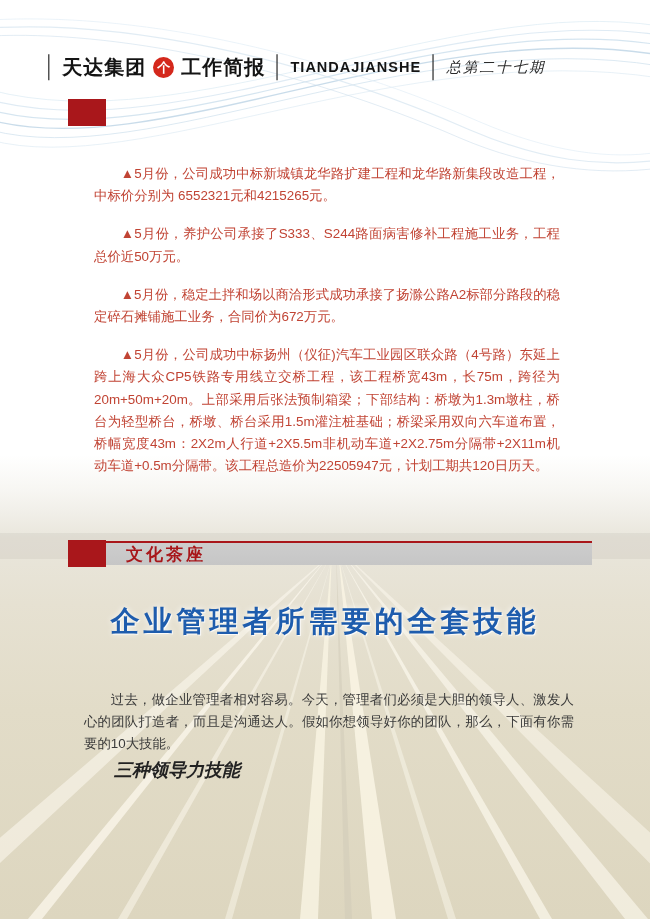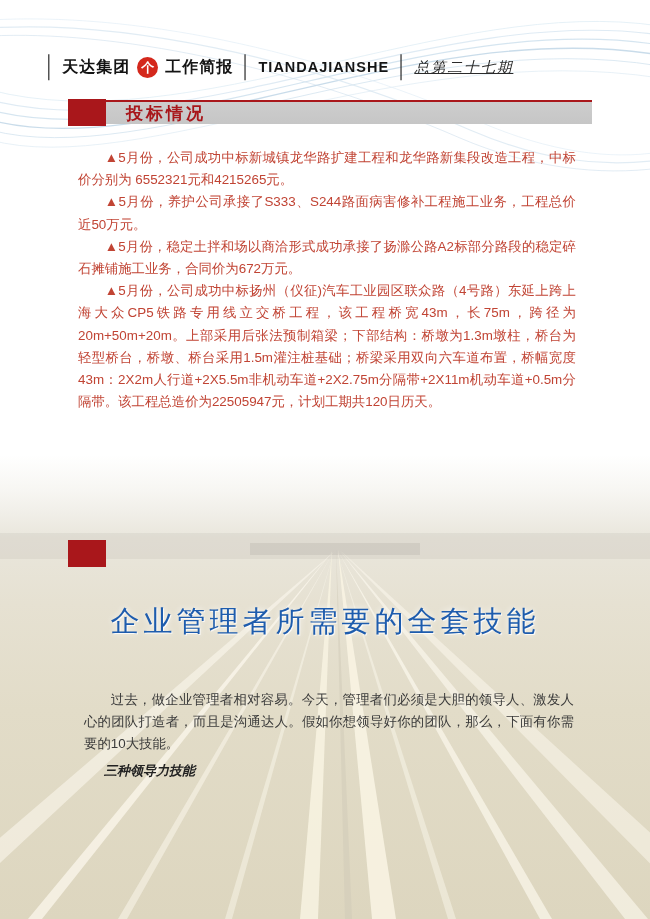--- a/index.html
+++ b/index.html
@@ -24,23 +24,23 @@
       #ddd6bf 100%);
   }
   .photo svg{position:absolute;top:0;left:0;}
   
   .header{
     position:absolute;top:54px;left:44px;height:26px;
     display:flex;align-items:center;gap:7px;
     color:#1c1c1c;white-space:nowrap;
   }
   .hdr-sep{font-weight:700;color:#333;font-size:18px;line-height:20px;transform:scaleY(1.2);}
-  .hdr-cn{font-weight:700;font-size:16px;letter-spacing:1px;color:#141414;}
+  .hdr-cn{font-weight:700;font-size:20px;letter-spacing:1px;color:#141414;}
   .hdr-en{font-weight:700;font-size:14.5px;letter-spacing:1px;color:#141414;}
-  .hdr-issue{font-family:"DejaVu Serif","Liberation Serif",serif;font-style:italic;font-size:14.5px;letter-spacing:2px;color:#2a2a2a;text-decoration:underline;}
+  .hdr-issue{font-family:"DejaVu Serif","Liberation Serif",serif;font-style:italic;font-size:14.5px;letter-spacing:2px;color:#2a2a2a;}
   .logo{
     width:21px;height:21px;border-radius:50%;
     background:#d4281c;color:#fff;
     display:flex;align-items:center;justify-content:center;
     font-size:13px;font-weight:700;line-height:1;
   }
   
   .banner{position:absolute;left:68px;width:524px;height:27px;display:flex;}
   .banner .block{width:38px;height:27px;background:#a9171b;flex:none;}
   .banner .bar{
@@ -54,36 +54,36 @@
     color:#a8161a;font-family:"DejaVu Serif","Liberation Serif",serif;
   }
   .banner1{top:99px;}
   .banner2{top:540px;}
   
   .bidding{
     position:absolute;top:147px;left:78px;width:498px;
     color:#c14434;font-size:13.4px;line-height:22.2px;
     text-align:justify;
   }
-  .bidding p{margin:0;text-indent:2em;}
+  .bidding p{margin:16px;text-indent:2em;}
   
   .article-title{
     position:absolute;top:602px;left:0;width:650px;
     text-align:center;
-    color:#1e5cad;font-weight:400;font-size:29px;letter-spacing:4px;
+    color:#1e5cad;font-weight:700;font-size:29px;letter-spacing:4px;
     text-shadow:0 0 6px rgba(255,255,255,.95), 1px 1px 0 rgba(255,255,255,.8);
     white-space:nowrap;
   }
   .culture{
     position:absolute;top:683px;left:78px;width:502px;
     color:#3a3a3a;font-size:13.4px;line-height:21.8px;text-align:justify;
   }
   .culture p{margin:6px;text-indent:2em;}
   .culture .subhead{
-    font-weight:700;font-style:italic;font-size:13px;color:#222;
+    font-weight:700;font-style:italic;font-size:18px;color:#222;
     text-indent:2em;margin:1px 0 1px 0;
   }
 </style>
 </head>
 <body>
 
 <div class="page">
 
   <div class="photo">
     <svg width="650" height="464" viewBox="0 0 650 464">
@@ -125,34 +125,34 @@
     <span class="logo">个</span>
     <span class="hdr-cn">工作简报</span>
     <span class="hdr-sep">│</span>
     <span class="hdr-en">TIANDAJIANSHE</span>
     <span class="hdr-sep">│</span>
     <span class="hdr-issue">总第二十七期</span>
   </div>
 
   <div class="banner banner1">
     <div class="block"></div>
-    <div class="bar">
-      <span class="t">投标情况</span>
-    </div>
   </div>
 
   <div class="bidding">
     <p>▲5月份，公司成功中标新城镇龙华路扩建工程和龙华路新集段改造工程，中标价分别为 6552321元和4215265元。</p>
     <p>▲5月份，养护公司承接了S333、S244路面病害修补工程施工业务，工程总价近50万元。</p>
     <p>▲5月份，稳定土拌和场以商洽形式成功承接了扬滁公路A2标部分路段的稳定碎石摊铺施工业务，合同价为672万元。</p>
     <p>▲5月份，公司成功中标扬州（仪征)汽车工业园区联众路（4号路）东延上跨上海大众CP5铁路专用线立交桥工程，该工程桥宽43m，长75m，跨径为20m+50m+20m。上部采用后张法预制箱梁；下部结构：桥墩为1.3m墩柱，桥台为轻型桥台，桥墩、桥台采用1.5m灌注桩基础；桥梁采用双向六车道布置，桥幅宽度43m：2X2m人行道+2X5.5m非机动车道+2X2.75m分隔带+2X11m机动车道+0.5m分隔带。该工程总造价为22505947元，计划工期共120日历天。</p>
   </div>
 
   <div class="banner banner2">
     <div class="block"></div>
+    <div class="bar">
+      <span class="t">文化茶座</span>
+    </div>
   </div>
 
   <div class="article-title">企业管理者所需要的全套技能</div>
 
   <div class="culture">
     <p>过去，做企业管理者相对容易。今天，管理者们必须是大胆的领导人、激发人心的团队打造者，而且是沟通达人。假如你想领导好你的团队，那么，下面有你需要的10大技能。</p>
     <div class="subhead">三种领导力技能</div>
   </div>
 
 </div>

